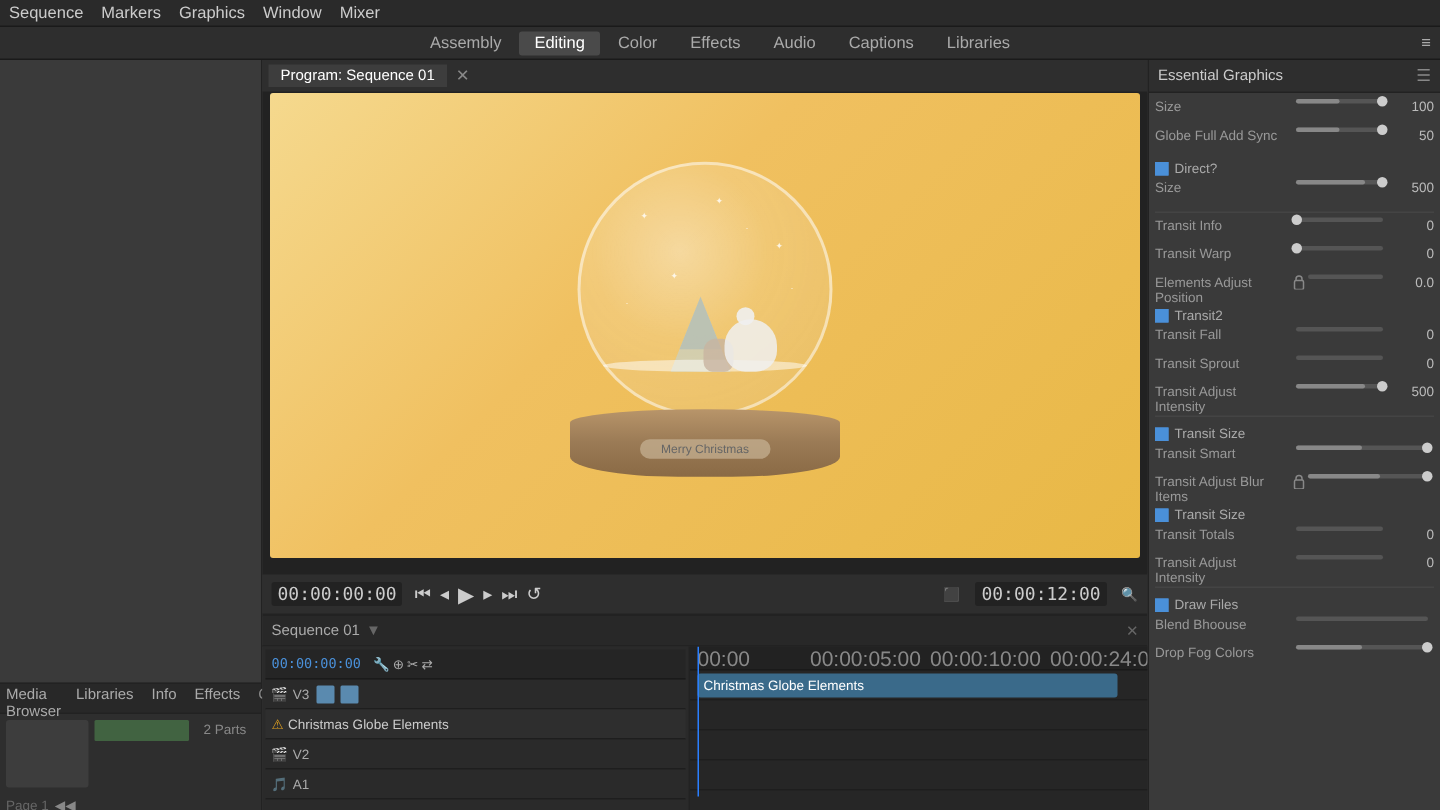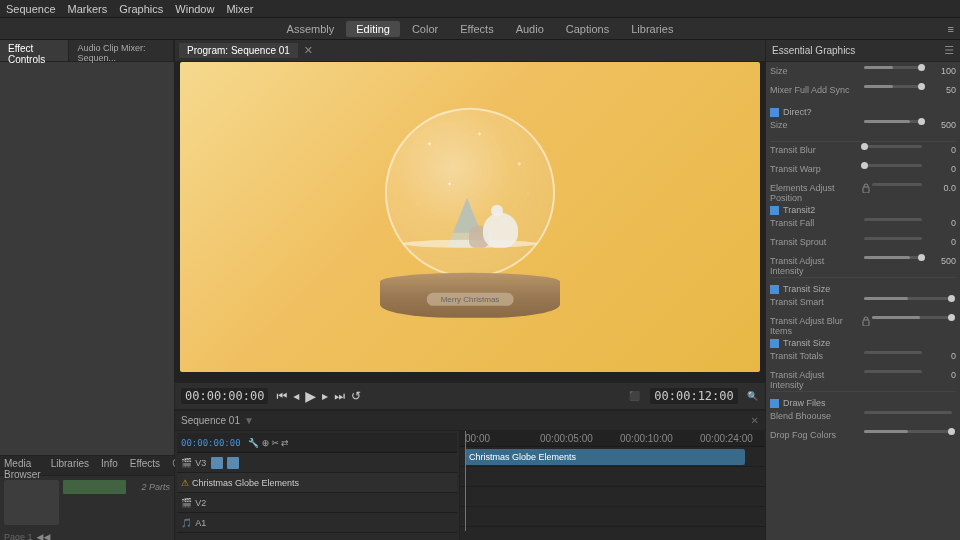--- a/index.html
+++ b/index.html
@@ -56,21 +56,21 @@
     .spacer { flex: 1; }
 
     
     #timeline-area { height: 130px; background: #2e2e2e; border-top: 1px solid #222; }
     #timeline-body { display: flex; height: calc(130px - 20px); }
     #tl-sidebar { width: 285px; background: #2a2a2a; border-right: 1px solid #222; padding: 2px; }
     #tl-tracks { flex: 1; background: #262626; position: relative; overflow: hidden; }
 
     
     #tl-ruler { height: 16px; background: #222; display: flex; align-items: center; padding: 0 4px; border-bottom: 1px solid #1a1a1a; position: relative; }
-    .ruler-mark { position: absolute; font-size: 10px; color: #888; text-align: center; }
+    .ruler-mark { position: absolute; font-size: 14px; color: #888; text-align: center; }
 
     
     .track-row { height: 20px; border-bottom: 1px solid #1e1e1e; display: flex; align-items: center; position: relative; }
     .track-clip { position: absolute; height: 16px; top: 2px; background: #4a7a9b; border-radius: 2px; display: flex; align-items: center; padding: 0 4px; font-size: 9px; color: #fff; overflow: hidden; white-space: nowrap; }
     .track-clip.video { background: #3a6a8a; }
 
     
     #right-panel { width: 195px; background: #3a3a3a; border-left: 1px solid #222; display: flex; flex-direction: column; }
     #right-header { height: 22px; background: #2e2e2e; display: flex; align-items: center; padding: 0 6px; border-bottom: 1px solid #222; gap: 4px; }
     #right-content { flex: 1; overflow-y: auto; padding: 4px; }
@@ -109,42 +109,38 @@
   <span class="ws-tab">Effects</span>
   <span class="ws-tab">Audio</span>
   <span class="ws-tab">Captions</span>
   <span class="ws-tab">Libraries</span>
   <span id="ws-settings">≡</span>
 </div>
 
 <div id="main">
 
   <div id="left-panel">
-    <div id="left-tabs">
-      <span class="left-tab active">Effect Controls</span>
-      <span class="left-tab" style="font-size:9px;">Audio Clip Mixer: Sequen...</span>
-    </div>
     <div id="left-content">
       
     </div>
 
     <div style="border-top:1px solid #222; height:85px; background:#2e2e2e;">
       <div style="display:flex; height:20px; background:#282828; border-bottom:1px solid #222;">
         <span style="padding:2px 4px; font-size:10px; color:#aaa; cursor:pointer;">Media Browser</span>
         <span style="padding:2px 6px; font-size:10px; color:#aaa; cursor:pointer;">Libraries</span>
         <span style="padding:2px 6px; font-size:10px; color:#aaa; cursor:pointer;">Info</span>
         <span style="padding:2px 6px; font-size:10px; color:#aaa; cursor:pointer;">Effects</span>
         <span style="margin-left:auto; padding:2px 6px; font-size:10px; color:#888; cursor:pointer;">CoL</span>
       </div>
       <div style="padding:4px; display:flex; gap:4px;">
         <div style="background:#3d3d3d; width:55px; height:45px; border-radius:2px;"></div>
         <div style="flex:1;">
           <div style="height:14px; background:#4a7a4a; border-radius:1px; margin-bottom:2px; opacity:0.7;"></div>
         </div>
-        <div style="width:40px; text-align:right;font-style:italic;">
+        <div style="width:40px; text-align:center;">
           <span style="font-size:9px; color:#888;">2 Parts</span>
         </div>
       </div>
 
       <div style="display:flex; align-items:center; padding:0 4px; height:16px;">
         <span style="font-size:9px; color:#666;">Page 1</span>
         <div style="margin-left:4px; display:flex; gap:2px;">
           <span style="font-size:9px; color:#888; cursor:pointer;">◀◀</span>
         </div>
       </div>
@@ -279,21 +275,21 @@
       <div class="prop-row">
         <span class="prop-label">Size</span>
         <div class="prop-slider">
           <div class="prop-slider-fill" style="width:50%;"></div>
           <div class="prop-slider-thumb"></div>
         </div>
         <span class="prop-value">100</span>
       </div>
 
       <div class="prop-row">
-        <span class="prop-label">Mixer Full Add Sync</span>
+        <span class="prop-label">Globe Full Add Sync</span>
         <div class="prop-slider">
           <div class="prop-slider-fill" style="width:50%;"></div>
           <div class="prop-slider-thumb"></div>
         </div>
         <span class="prop-value">50</span>
       </div>
 
       <div class="checkbox-row">
         <div class="mini-checkbox checked"></div>
         <span>Direct?</span>
@@ -304,21 +300,21 @@
         <div class="prop-slider">
           <div class="prop-slider-fill" style="width:80%;"></div>
           <div class="prop-slider-thumb"></div>
         </div>
         <span class="prop-value">500</span>
       </div>
 
       <div class="section-divider"></div>
 
       <div class="prop-row">
-        <span class="prop-label">Transit Blur</span>
+        <span class="prop-label">Transit Info</span>
         <div class="prop-slider">
           <div class="prop-slider-fill" style="width:0%;"></div>
           <div class="prop-slider-thumb" style="right:auto; left:-3px;"></div>
         </div>
         <span class="prop-value">0</span>
       </div>
 
       <div class="prop-row">
         <span class="prop-label">Transit Warp</span>
         <div class="prop-slider">

